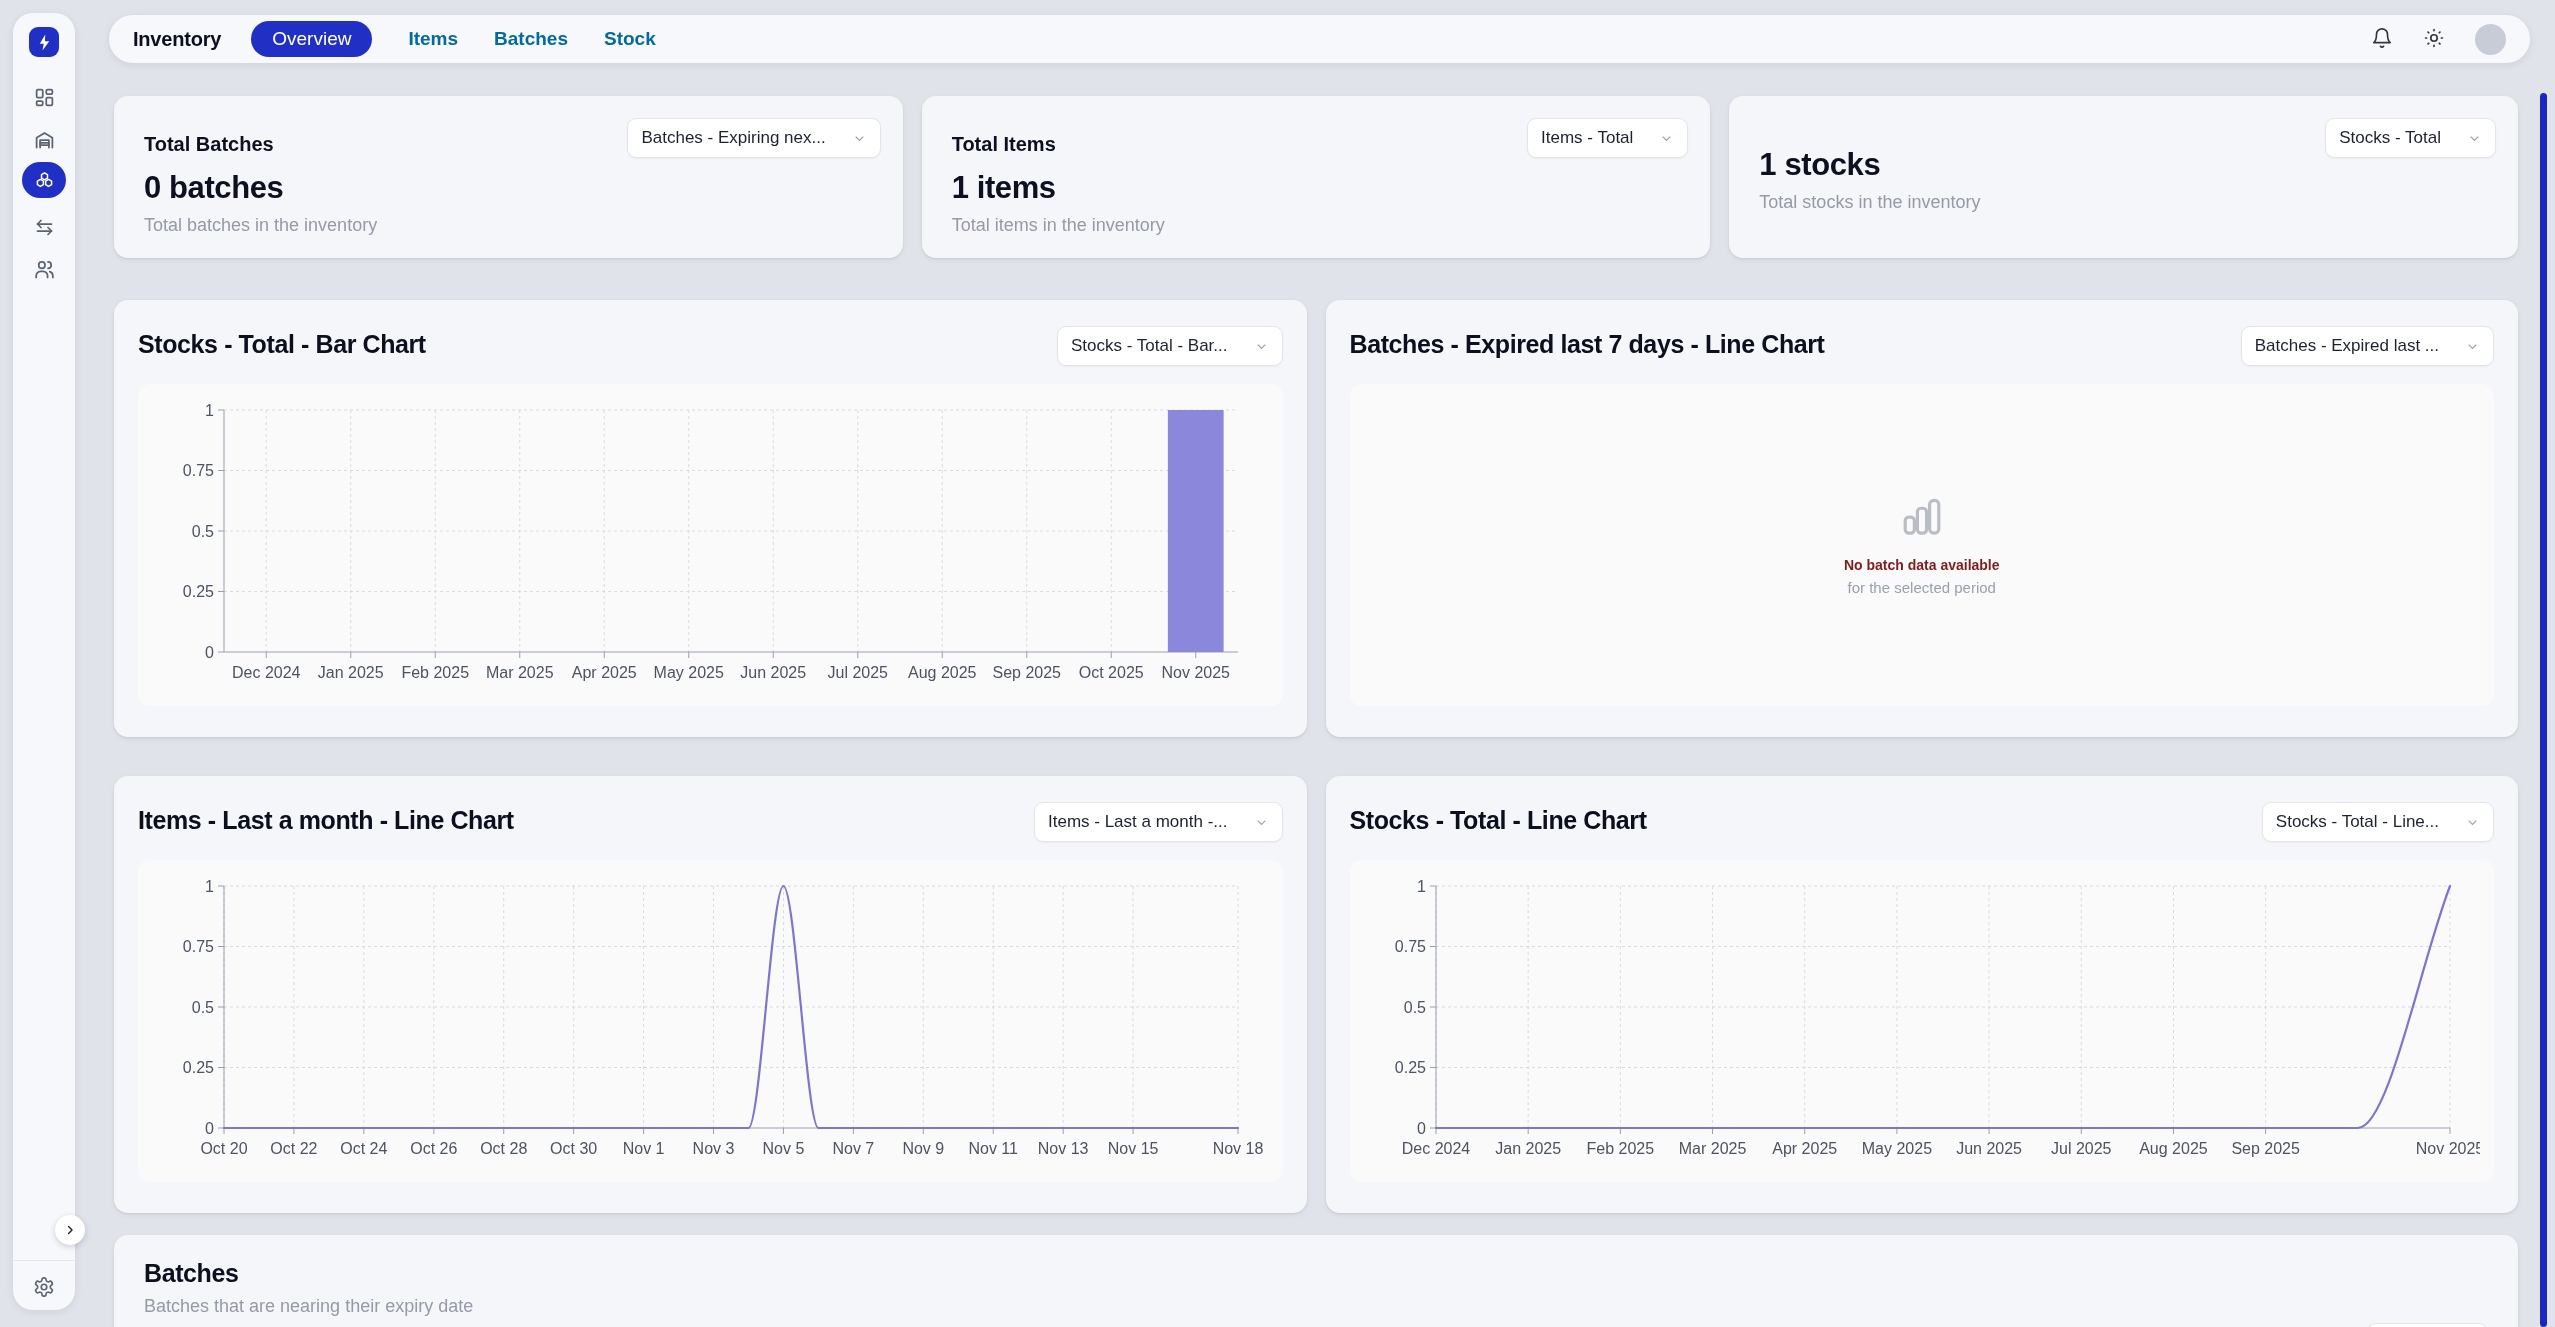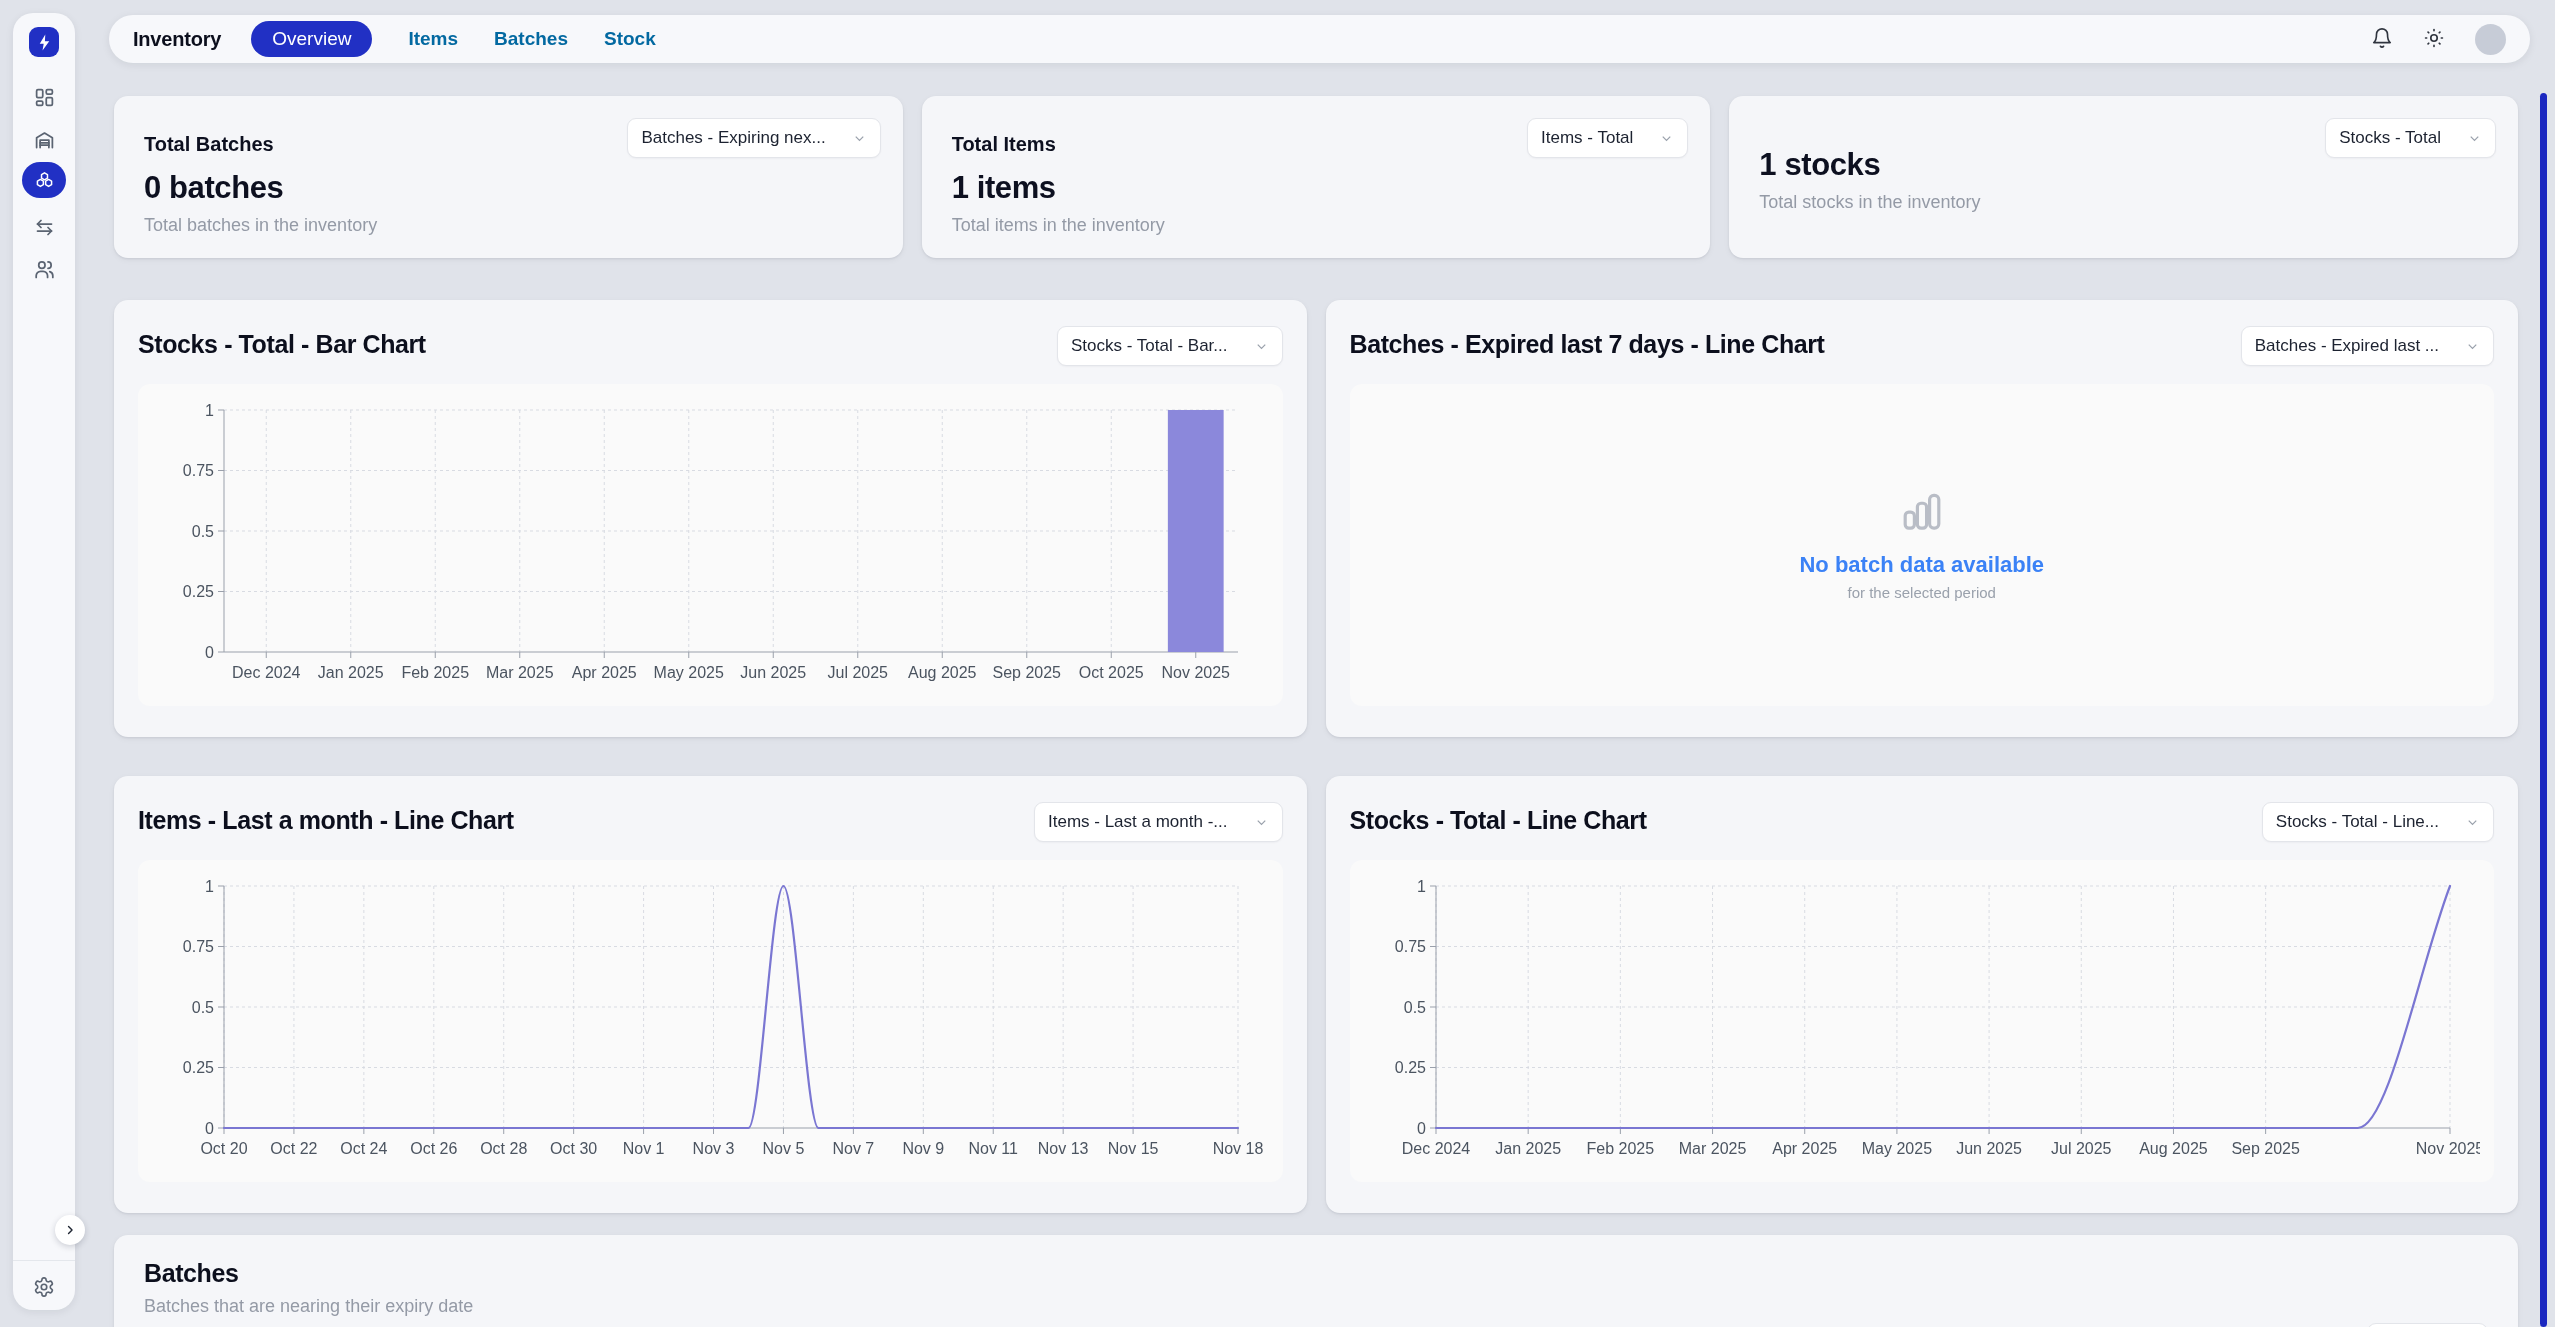--- a/index.html
+++ b/index.html
@@ -62,21 +62,21 @@
   .plot-box{margin-top:25px;height:322px;background:#fafafa;border-radius:12px;
     padding:12px 12px 8px 10px;box-sizing:border-box;}
   .plot-box svg.chart{display:block;}
   svg.chart text{font-size:16px;fill:#4b5460;font-family:"Liberation Sans",sans-serif;}
 
   
   .empty-box{margin-top:25px;height:322px;background:#fafafa;border-radius:12px;display:flex;
     flex-direction:column;align-items:center;justify-content:center;}
   .empty-icon{color:#b9bdc6;margin-bottom:12px;}
   .empty-icon svg{width:46px;height:46px;}
-  .empty-text{font-size:22px;font-weight:600;color:#3b82f6;}
+  .empty-text{font-size:14px;font-weight:600;color:#7f1d1d;}
   .empty-sub{font-size:15px;color:#9aa1ac;margin-top:6px;text-align:center;}
 
   
   .batches-card{margin-top:22px;min-height:150px;padding:18px 30px 24px 30px;position:relative;}
   .batches-title{font-size:25px;font-weight:700;color:#0c0f1d;letter-spacing:-.4px;margin-top:6px;}
   .batches-sub{font-size:18px;color:#949aa6;margin-top:8px;}
   .batches-toolbar{display:flex;justify-content:flex-end;margin-top:6px;}
   .view-btn{display:flex;align-items:flex-end;gap:9px;background:#fff;border:1px solid #e3e5ea;
     border-radius:9px;padding:9px 14px;font-size:18px;color:#1c2230;cursor:pointer;
     box-shadow:0 1px 2px rgba(15,23,42,.04);}

